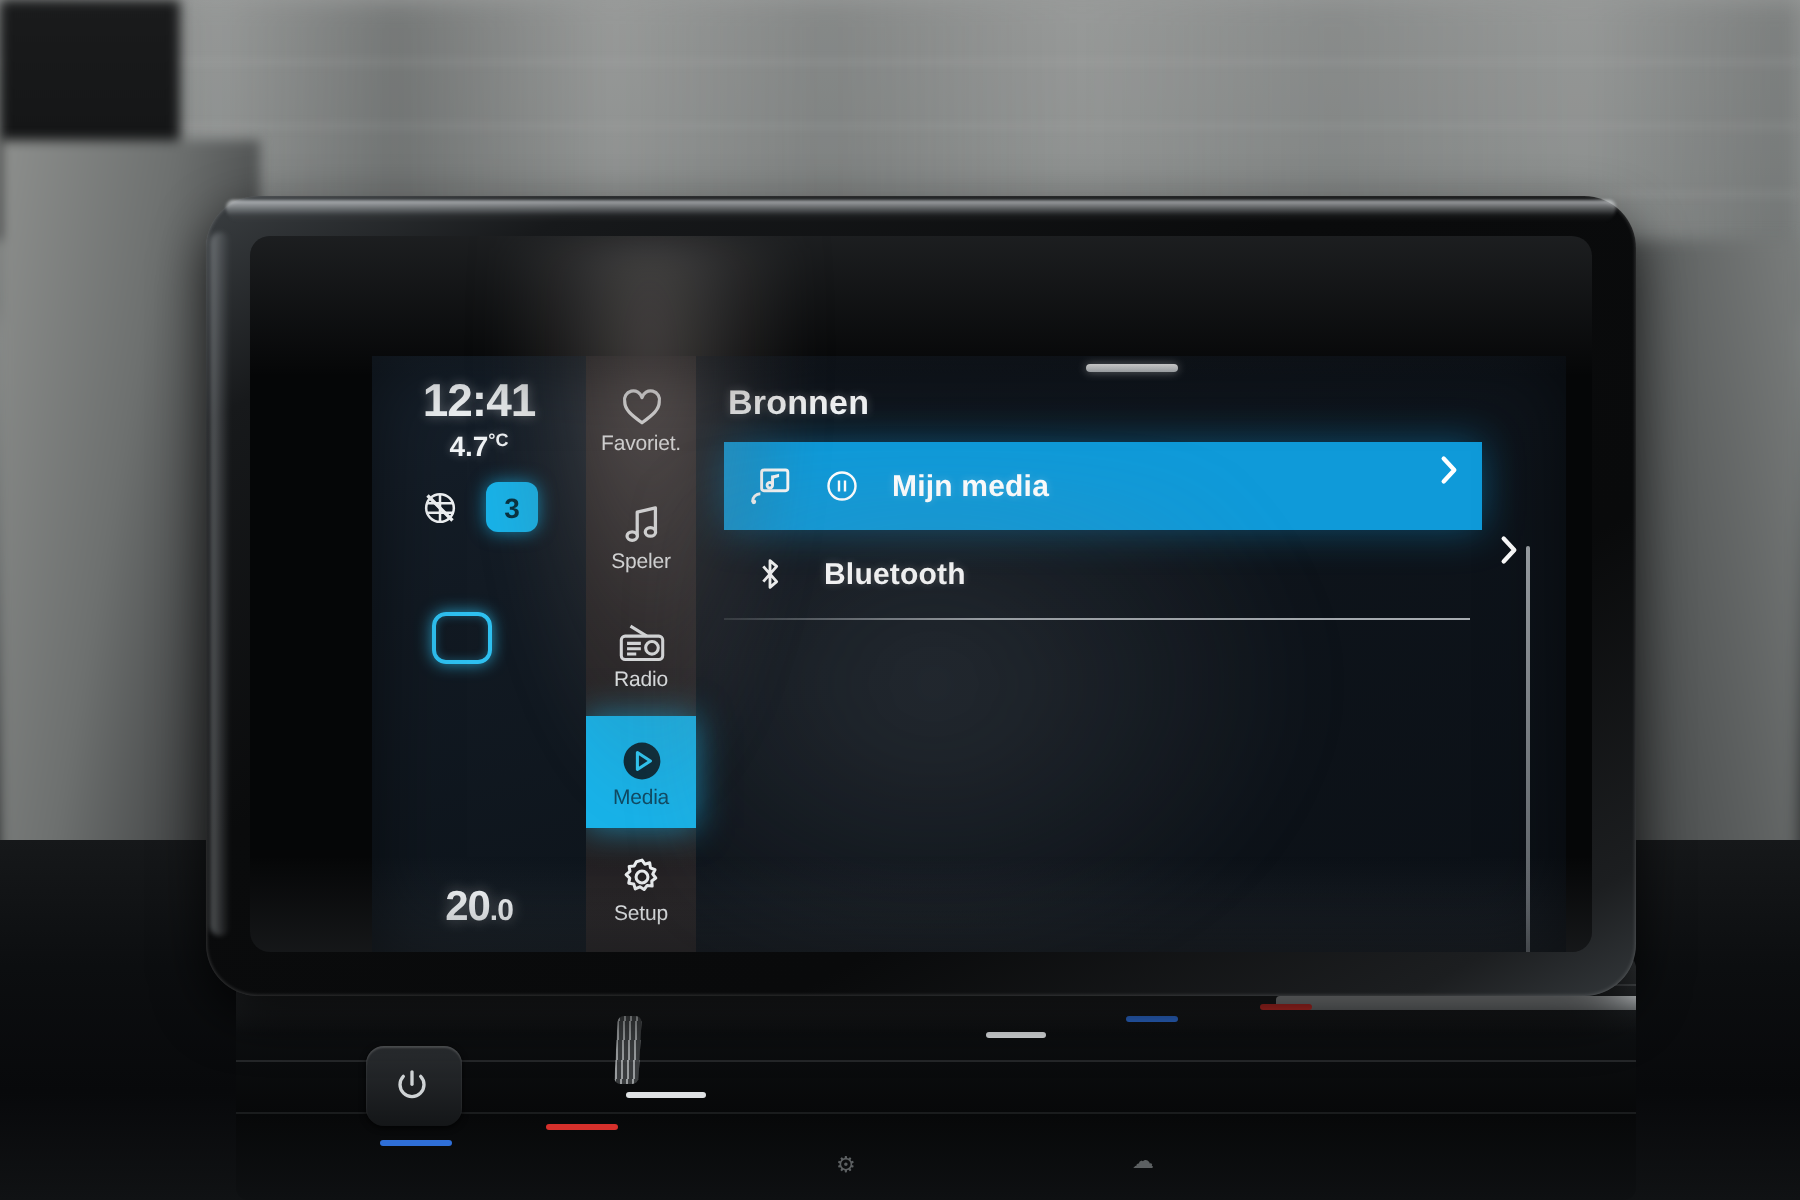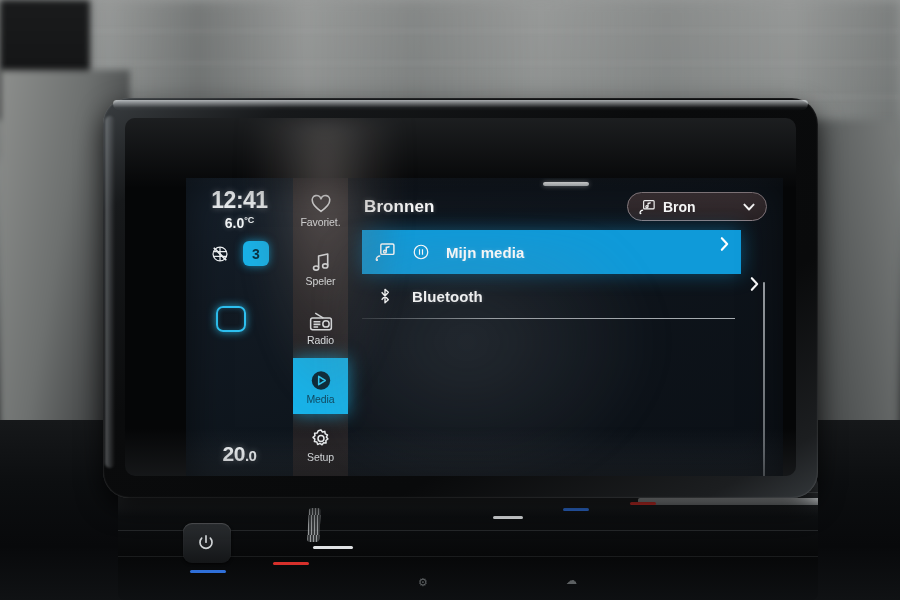--- a/index.html
+++ b/index.html
@@ -457,21 +457,21 @@
     <div class="bezel-left-shine"></div>
 
     <div class="lcd">
 
       <div class="ui">
 
         <div class="status-col">
           <div class="clock">12:41</div>
 
           <div class="outside-temp">
-            <span>6.0</span><span class="unit">°C</span>
+            <span>4.7</span><span class="unit">°C</span>
           </div>
 
           <div class="status-row">
             <svg class="climate-icon" viewBox="0 0 24 24" fill="none" stroke="currentColor" stroke-width="1.5">
               <circle cx="12" cy="12" r="8.3"></circle>
               <path d="M3.9 9.2 H20.1 M3.9 14.8 H20.1 M12 3.7 V20.3"></path>
               <path d="M6.2 6.2 C9 9 15 15 17.8 17.8"></path>
               <path d="M4.5 4.5 L19.5 19.5" stroke-width="2"></path>
             </svg>
             <div class="fan-badge">3</div>
@@ -529,37 +529,20 @@
           </div>
 
         </div>
 
         <div class="main">
           <div class="drag-handle"></div>
 
           <div class="main-header">
             <div class="page-title">Bronnen</div>
 
-            <div class="source-pill">
-              <span class="pill-left">
-                <svg class="srcicon" viewBox="0 0 24 22" fill="none" stroke="currentColor" stroke-width="1.6" stroke-linejoin="round">
-                  <rect x="7.4" y="2.2" width="14.4" height="11.4" rx="1.3"></rect>
-                  <path d="M13.4 5.2 V10.4"></path>
-                  <circle cx="11.9" cy="10.6" r="1.5"></circle>
-                  <path d="M13.4 5.2 L17 4.2 V6.1 L13.4 7.1 Z" fill="currentColor" stroke="none"></path>
-                  <path d="M2.4 19.6 c0-2.4 1.9-4.3 4.3-4.3"></path>
-                  <circle cx="3.1" cy="19.7" r="1.3" fill="currentColor" stroke="none"></circle>
-                  <path d="M2.4 15.4 c0-0 0 0 0 0"></path>
-                </svg>
-                <span>Bron</span>
-              </span>
-              <svg class="chev" viewBox="0 0 16 12" fill="none" stroke="currentColor" stroke-width="2.4" stroke-linecap="round" stroke-linejoin="round">
-                <path d="M2.5 3.2 L8 9 L13.5 3.2"></path>
-              </svg>
-            </div>
           </div>
 
           <div class="list">
 
             <div class="list-row selected">
               <svg class="row-icon" viewBox="0 0 24 22" fill="none" stroke="currentColor" stroke-width="1.6" stroke-linejoin="round">
                 <rect x="7.4" y="2.2" width="14.4" height="11.4" rx="1.3"></rect>
                 <path d="M13.4 5.2 V10.4"></path>
                 <circle cx="11.9" cy="10.6" r="1.5"></circle>
                 <path d="M13.4 5.2 L17 4.2 V6.1 L13.4 7.1 Z" fill="currentColor" stroke="none"></path>

